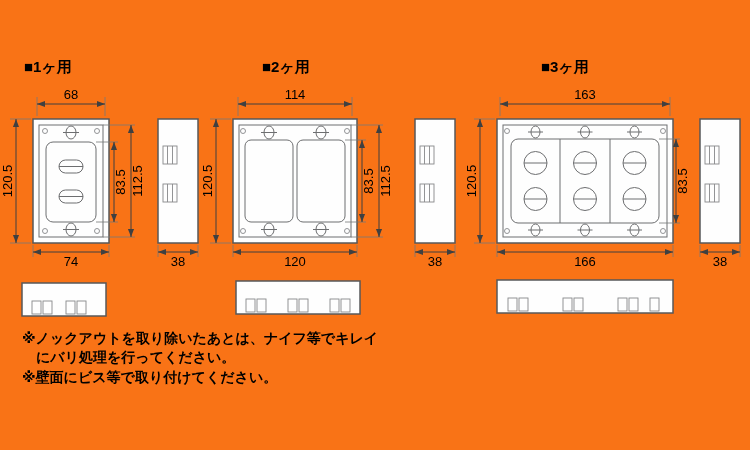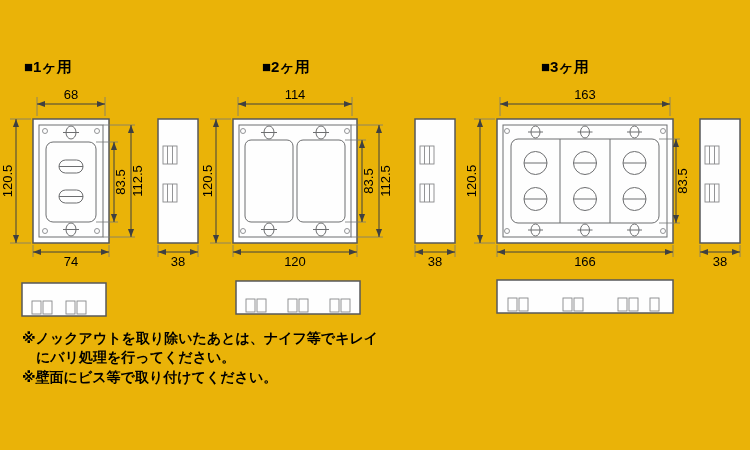--- a/index.html
+++ b/index.html
@@ -1,16 +1,16 @@
 <!DOCTYPE html>
 <html><head>
 <meta charset="utf-8">
 <style>
   html,body{margin:0;padding:0;background:#fff;}
-  #canvas{position:relative;width:750px;height:450px;background:#eab308;overflow:hidden;}
+  #canvas{position:relative;width:750px;height:450px;background:#f97316;overflow:hidden;}
   svg text{font-family:"Liberation Sans","DejaVu Sans",sans-serif;}
   .title{font-size:15px;font-weight:bold;fill:#000;}
   .dim{font-size:13px;fill:#000;}
   .note{font-size:14px;font-weight:bold;fill:#000;}
   .box{fill:#fefefe;stroke:#57585a;stroke-width:1.5;}
   .thin{fill:none;stroke:#6d6e70;stroke-width:1;}
   .thin2{fill:none;stroke:#87888a;stroke-width:0.9;}
   .dl{stroke:#3f4041;stroke-width:1;fill:none;}
   .ext{stroke:#77787a;stroke-width:0.8;fill:none;}
 </style>

